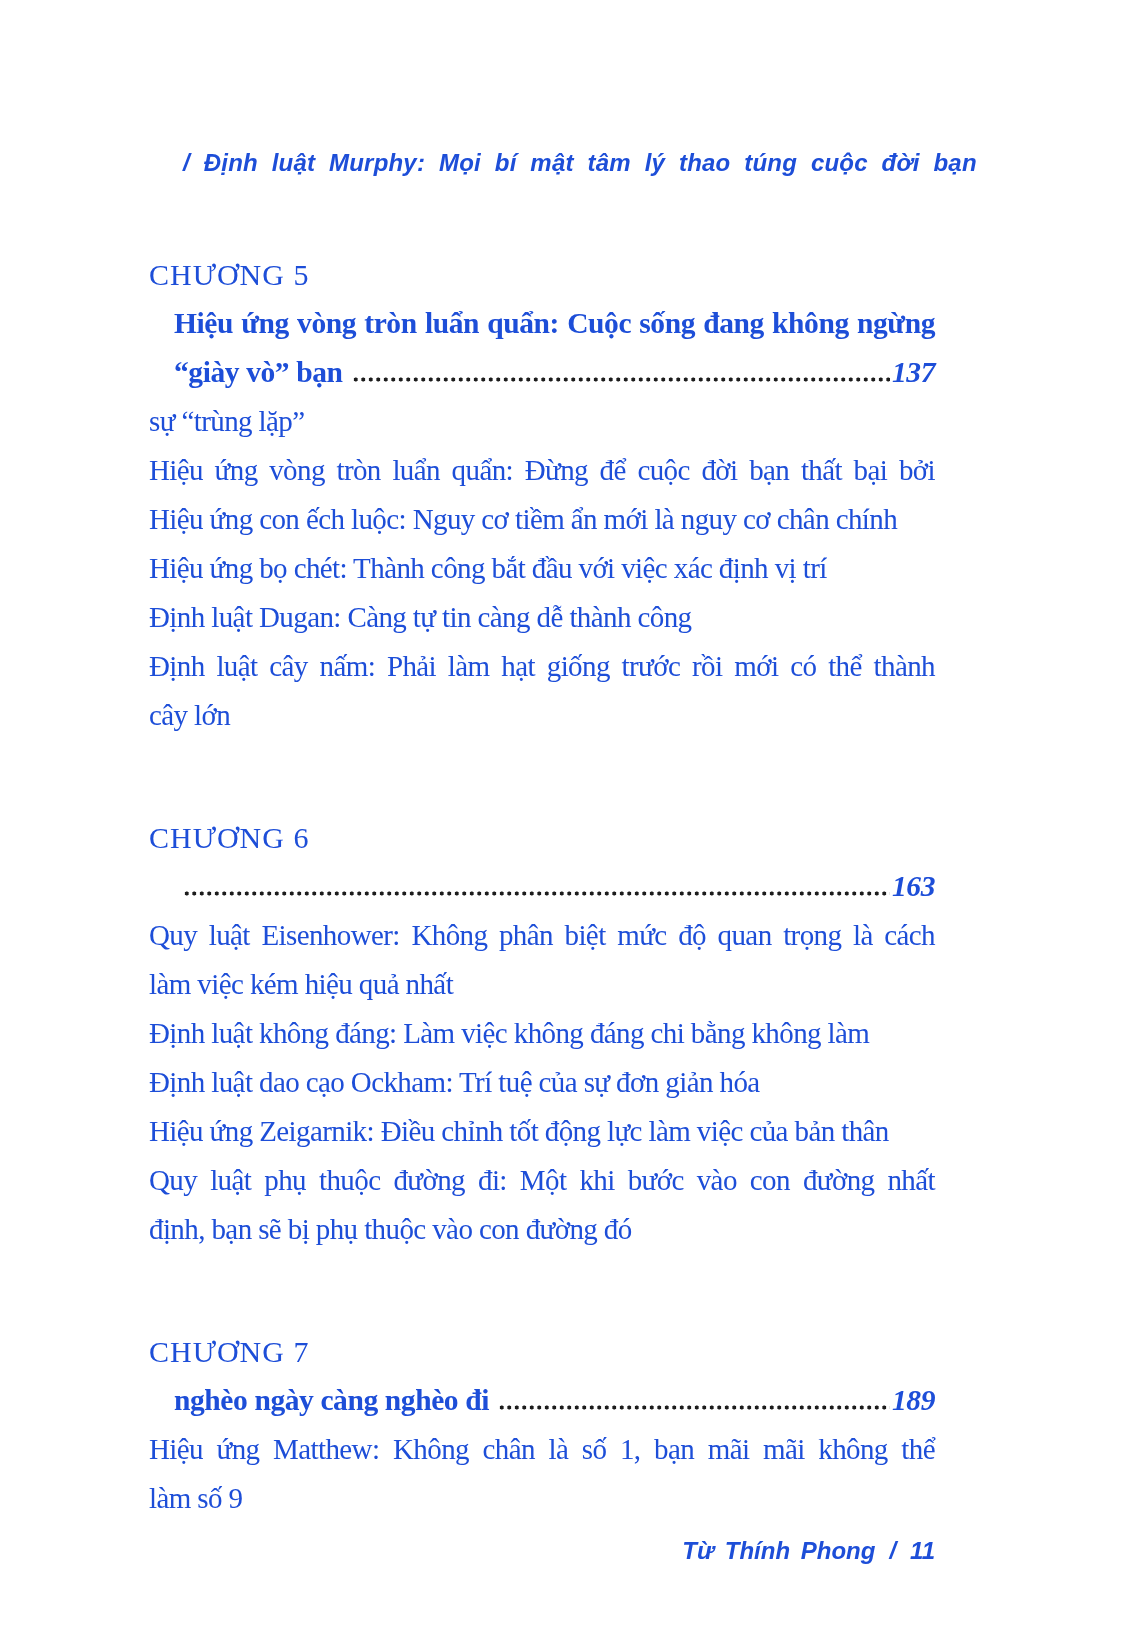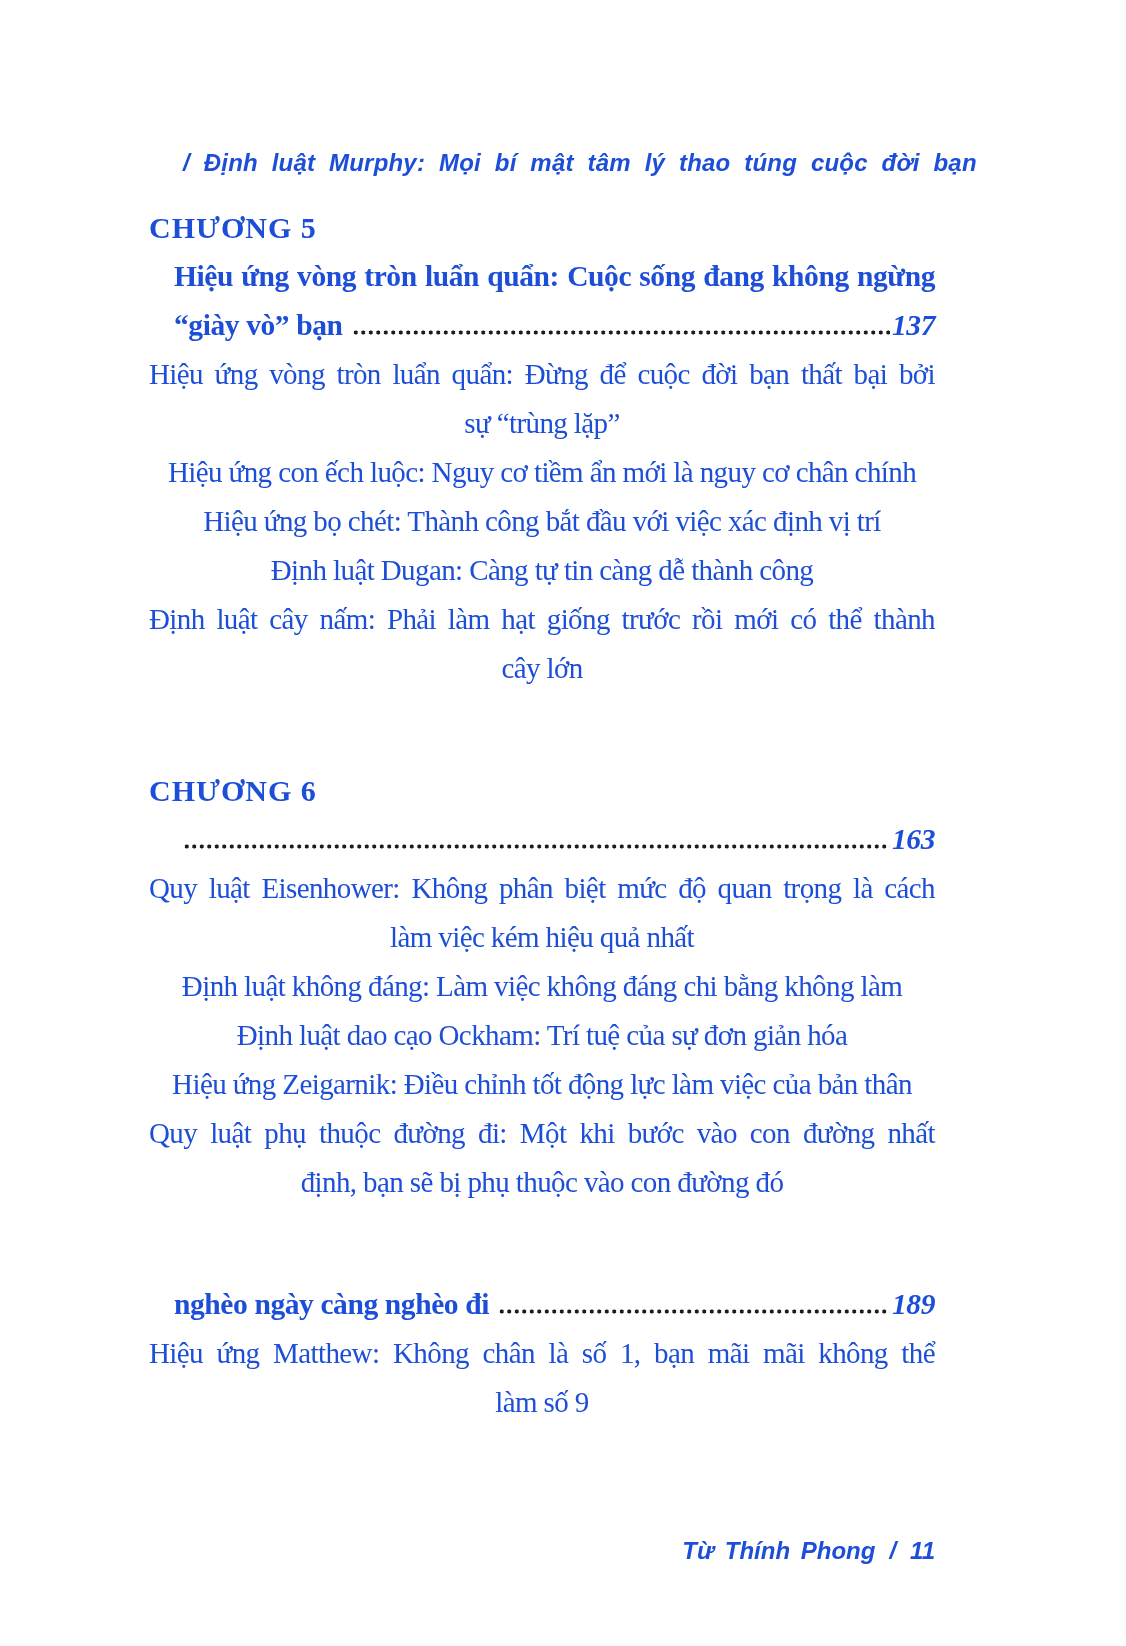--- a/index.html
+++ b/index.html
@@ -20,29 +20,29 @@
     word-spacing:7px; letter-spacing:0.2px;
     white-space:nowrap;
   }
   .toc {
     position:absolute; top:203px; left:149px;
     width:786px;
   }
   .chapter { margin:0; }
   .chapter + .chapter { margin-top:73px; }
   .chapter-label {
-    font-weight:bold;
+    font-weight:normal;
     font-size:30px; line-height:49px;
     letter-spacing:1px;
     white-space:nowrap;
+    margin-top:47px;
   }
   .titleline, .line {
     line-height:49px;
     white-space:nowrap;
-    text-align:center;
   }
   .titleline {
     font-weight:bold;
     font-size:29.5px;
     letter-spacing:-0.4px;
     margin-left:25px;
   }
   .line {
     font-size:29px;
     letter-spacing:-0.6px;
@@ -90,22 +90,22 @@
 
     <section class="chapter">
       <div class="chapter-label">CHƯƠNG 5</div>
       <div class="titleline stretch">Hiệu ứng vòng tròn luẩn quẩn: Cuộc sống đang không ngừng</div>
       <div class="leader-row titleline">
         <span class="txt">“giày vò” bạn</span>
         <span class="leader"></span>
         <span class="num">137</span>
       </div>
       <div>
+        <div class="line">sự “trùng lặp”</div>
         <div class="line stretch">Hiệu ứng vòng tròn luẩn quẩn: Đừng để cuộc đời bạn thất bại bởi</div>
-        <div class="line">sự “trùng lặp”</div>
       </div>
       <div>
         <div class="line">Hiệu ứng con ếch luộc: Nguy cơ tiềm ẩn mới là nguy cơ chân chính</div>
       </div>
       <div>
         <div class="line">Hiệu ứng bọ chét: Thành công bắt đầu với việc xác định vị trí</div>
       </div>
       <div>
         <div class="line">Định luật Dugan: Càng tự tin càng dễ thành công</div>
       </div>
@@ -134,20 +134,21 @@
       <div>
         <div class="line">Hiệu ứng Zeigarnik: Điều chỉnh tốt động lực làm việc của bản thân</div>
       </div>
       <div>
         <div class="line stretch">Quy luật phụ thuộc đường đi: Một khi bước vào con đường nhất</div>
         <div class="line">định, bạn sẽ bị phụ thuộc vào con đường đó</div>
       </div>
     </section>
 
     <section class="chapter">
+      <div class="chapter-label">CHƯƠNG 7</div>
       <div class="leader-row titleline">
         <span class="txt">nghèo ngày càng nghèo đi</span>
         <span class="leader"></span>
         <span class="num">189</span>
       </div>
       <div>
         <div class="line stretch">Hiệu ứng Matthew: Không chân là số 1, bạn mãi mãi không thể</div>
         <div class="line">làm số 9</div>
       </div>
     </section>

